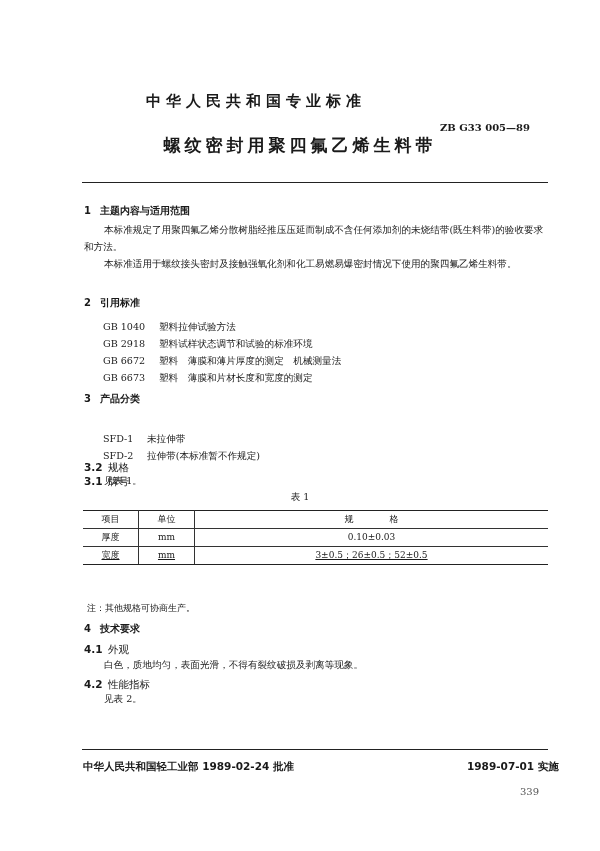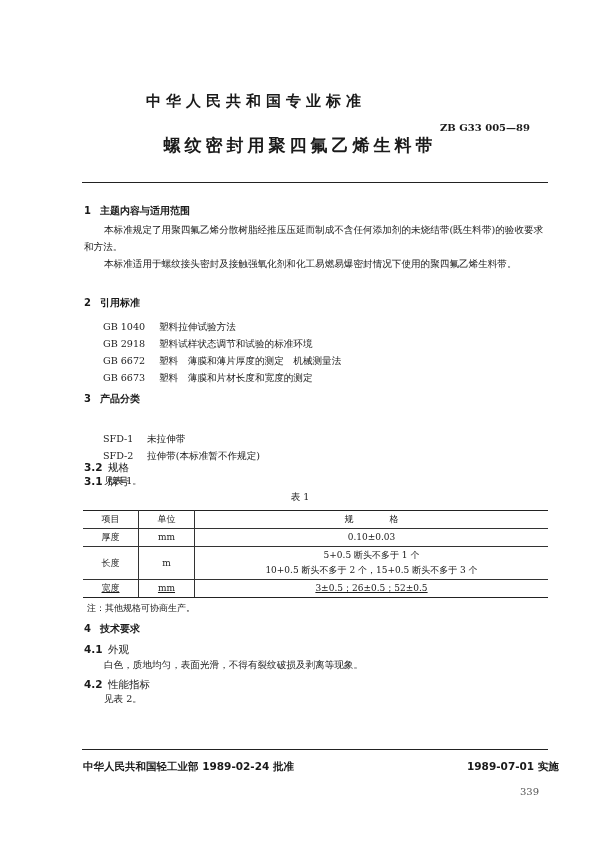--- a/index.html
+++ b/index.html
@@ -85,28 +85,20 @@
     <th class="c1">项目</th>
     <th class="c2">单位</th>
     <th>规　　　　格</th>
   </tr>
   <tr>
     <td class="c1">厚度</td>
     <td class="c2">mm</td>
     <td>0.10±0.03</td>
   </tr>
   <tr>
-    <td class="c1 multi">长度</td>
-    <td class="c2 multi">m</td>
-    <td class="multi">
-      <div>5+0.5 断头不多于 1 个</div>
-      <div>10+0.5 断头不多于 2 个，15+0.5 断头不多于 3 个</div>
-    </td>
-  </tr>
-  <tr>
     <td class="c1">宽度</td>
     <td class="c2">mm</td>
     <td>3±0.5；26±0.5；52±0.5</td>
   </tr>
 </tbody>
   </table>
 <div class="abs note">注：其他规格可协商生产。</div>
 
 <div class="abs h1 sans" style="left:84px; top:622px;">
   <span class="num">4</span><span>技术要求</span>

